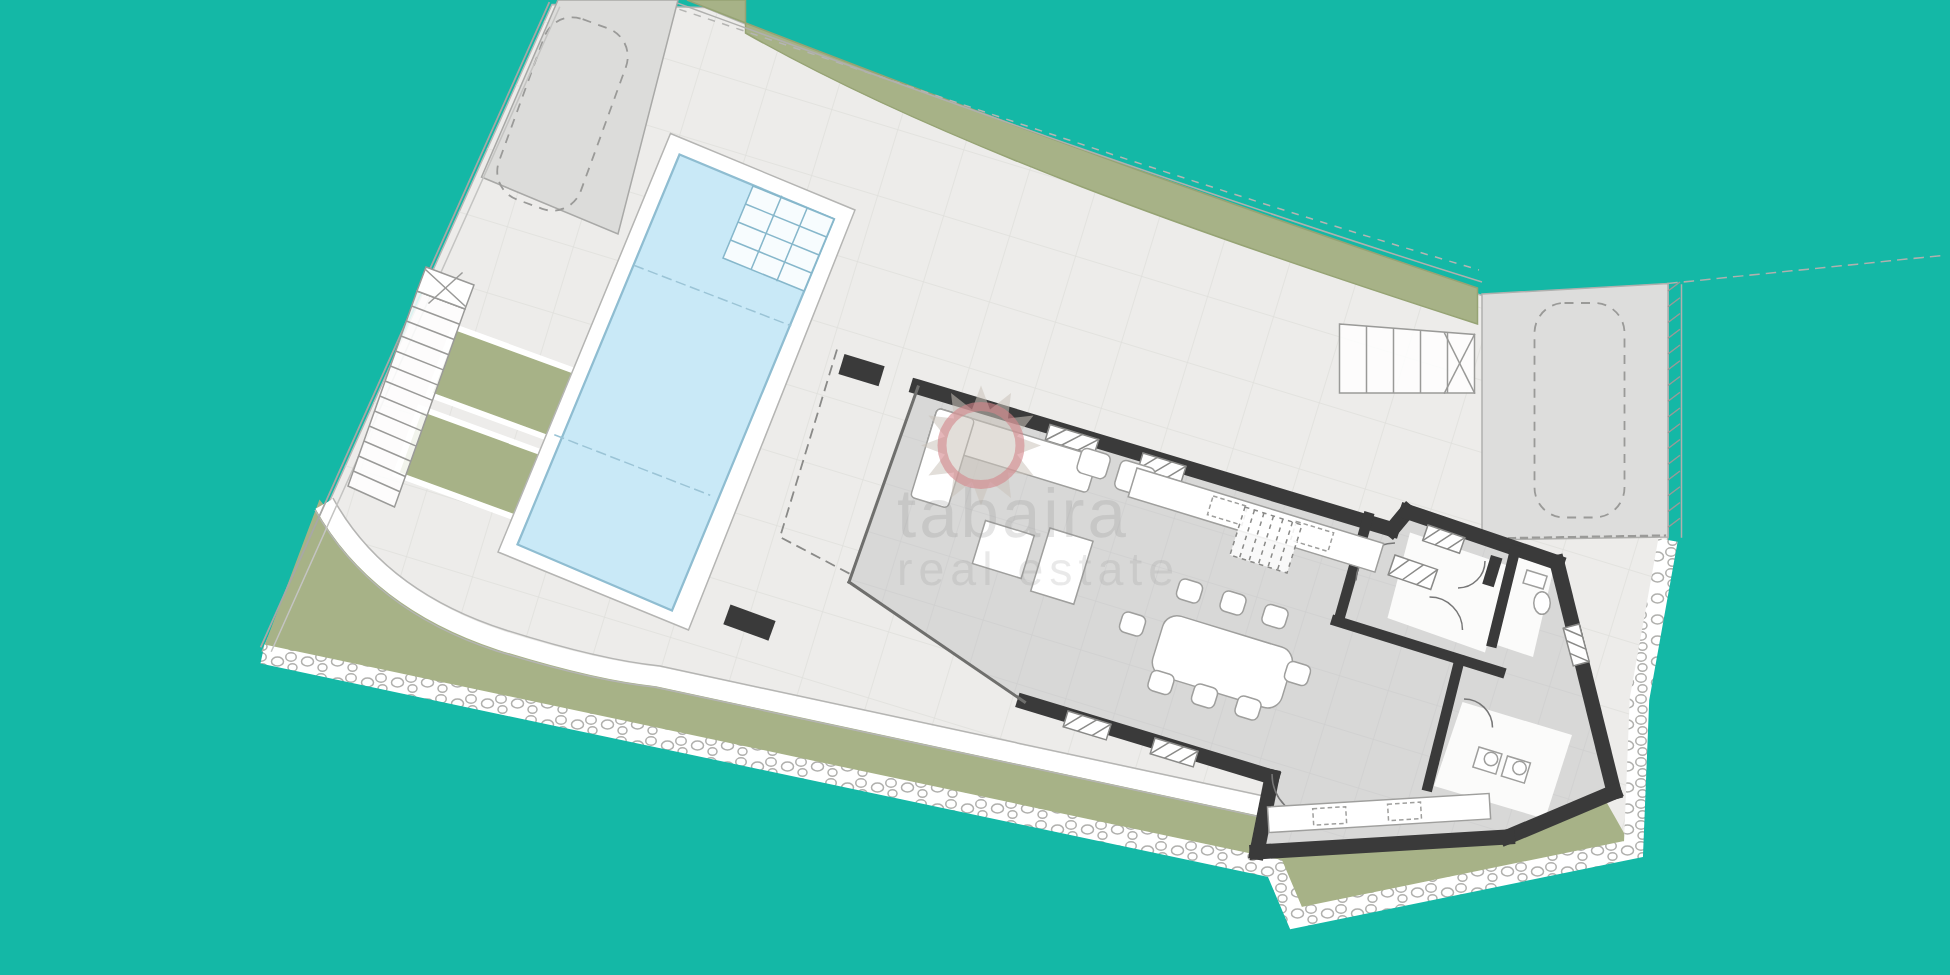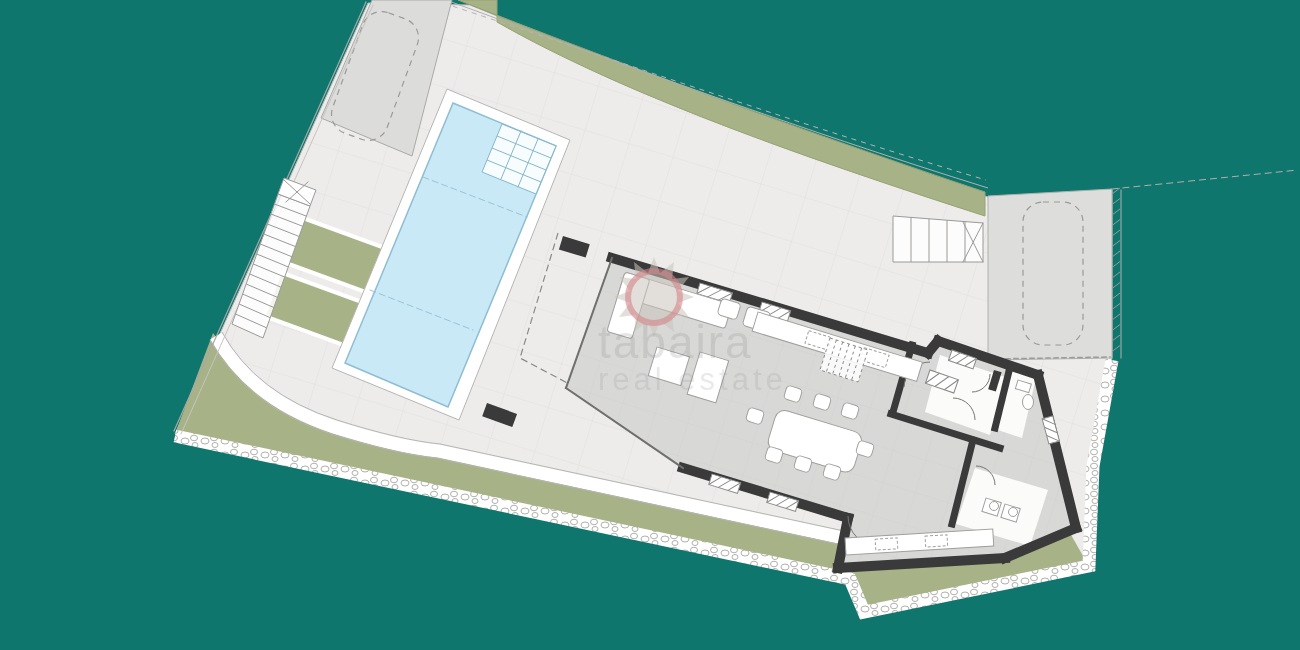--- a/index.html
+++ b/index.html
@@ -1,16 +1,16 @@
 <!DOCTYPE html>
 <html><head>
 <meta charset="utf-8">
 <style>
   html,body{margin:0;padding:0;background:#ffffff;}
-  .stage{position:relative;width:1300px;height:650px;background:#0f766e;overflow:hidden;
+  .stage{position:relative;width:1300px;height:650px;background:#14b8a6;overflow:hidden;
          font-family:"Liberation Sans", sans-serif;}
   svg{display:block;}
   text{font-family:"Liberation Sans", sans-serif;}
 </style>
 </head>
 <body>
 
 <div class="stage">
   <svg id="plan" width="1300" height="650" viewBox="0 0 1300 650" xmlns="http://www.w3.org/2000/svg">
     <defs>

